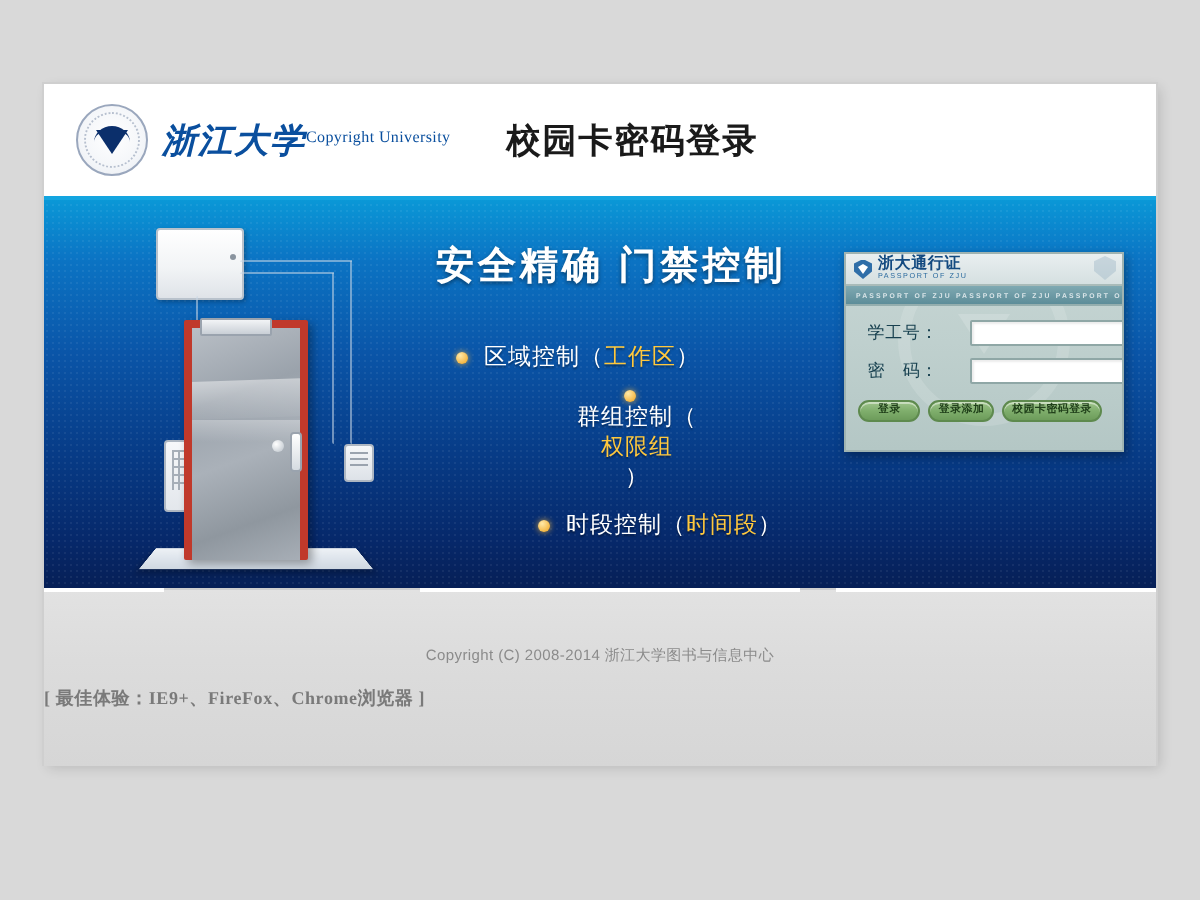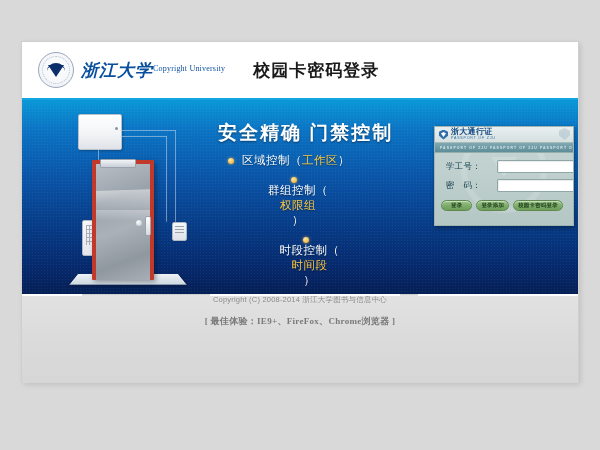--- a/index.html
+++ b/index.html
@@ -153,39 +153,39 @@
     position:absolute;right:12px;top:60px;width:6px;height:6px;border-radius:50%;
     background:radial-gradient(circle at 35% 35%,#ffffff,#b8c0c8);
   }
 
   
   .slogan{
     position:absolute;left:196px;top:22px;
     font-size:19px;font-weight:bold;color:#ffffff;letter-spacing:2px;
     text-shadow:0 1px 2px rgba(0,0,0,.45);
   }
-  .feature-list{position:absolute;left:206px;top:55px;}
+  .feature-list{position:absolute;left:206px;top:73px;}
   .feature{
     display:flex;align-items:center;margin-bottom:9px;
     font-size:11.5px;color:#ffffff;letter-spacing:.5px;
     text-shadow:0 1px 1px rgba(0,0,0,.4);
   }
   .feature.i1{margin-left:0px;}
   .feature.i2{margin-left:18px;flex-direction:column;}
-  .feature.i3{margin-left:41px;flex-direction:column;}
+  .feature.i3{margin-left:41px;}
   .dot{
     width:6px;height:6px;border-radius:50%;flex:none;margin-right:8px;
     background:radial-gradient(circle at 35% 30%,#ffe9a8,#f0a31c);
     box-shadow:0 0 3px rgba(255,190,60,.8);
   }
   .hl{color:#ffc83d;}
 
   
   .login{
-    position:absolute;right:4px;top:28px;width:138px;height:98px;
+    position:absolute;right:16px;top:28px;width:138px;height:98px;
     background:linear-gradient(180deg,#c7d6d4 0%,#bfd0ce 45%,#b4c7c5 100%);
     border:1px solid #9fb3b1;
     box-shadow:1px 2px 5px rgba(0,0,0,.35);
     overflow:hidden;
   }
   .login-wm{
     position:absolute;left:50%;top:44%;transform:translate(-50%,-50%);
     width:74px;height:74px;border-radius:50%;
     border:6px solid rgba(255,255,255,.25);
     opacity:.55;
@@ -258,24 +258,24 @@
   .footer{
     position:relative;height:88px;
     background:linear-gradient(180deg,#e2e2e2 0%,#dcdcdc 40%,#d6d6d6 100%);
     border-top:1px solid #cfcfcf;
   }
   .tabmark{position:absolute;top:-1px;height:2px;background:#ffffff;}
   .tm1{left:0;width:60px;}
   .tm2{left:188px;width:190px;}
   .tm3{left:396px;width:160px;}
   .copyright{
-    text-align:center;font-size:7.5px;color:#8b8b8b;letter-spacing:.2px;
+    text-align:center;font-size:7.5px;color:#8b8b8b;padding-top:28px;letter-spacing:.2px;
   }
   .browsers{
-    text-align:center;font-size:9px;color:#7a7a7a;padding-top:10px;
+    text-align:left;font-size:9px;color:#7a7a7a;padding-top:10px;
     font-family:"Liberation Serif","DejaVu Serif",serif;font-weight:bold;letter-spacing:.3px;
   }
 </style>
 </head>
 <body>
 
 <div class="page">
 
   <div class="header">
     <div class="logo-wrap">

